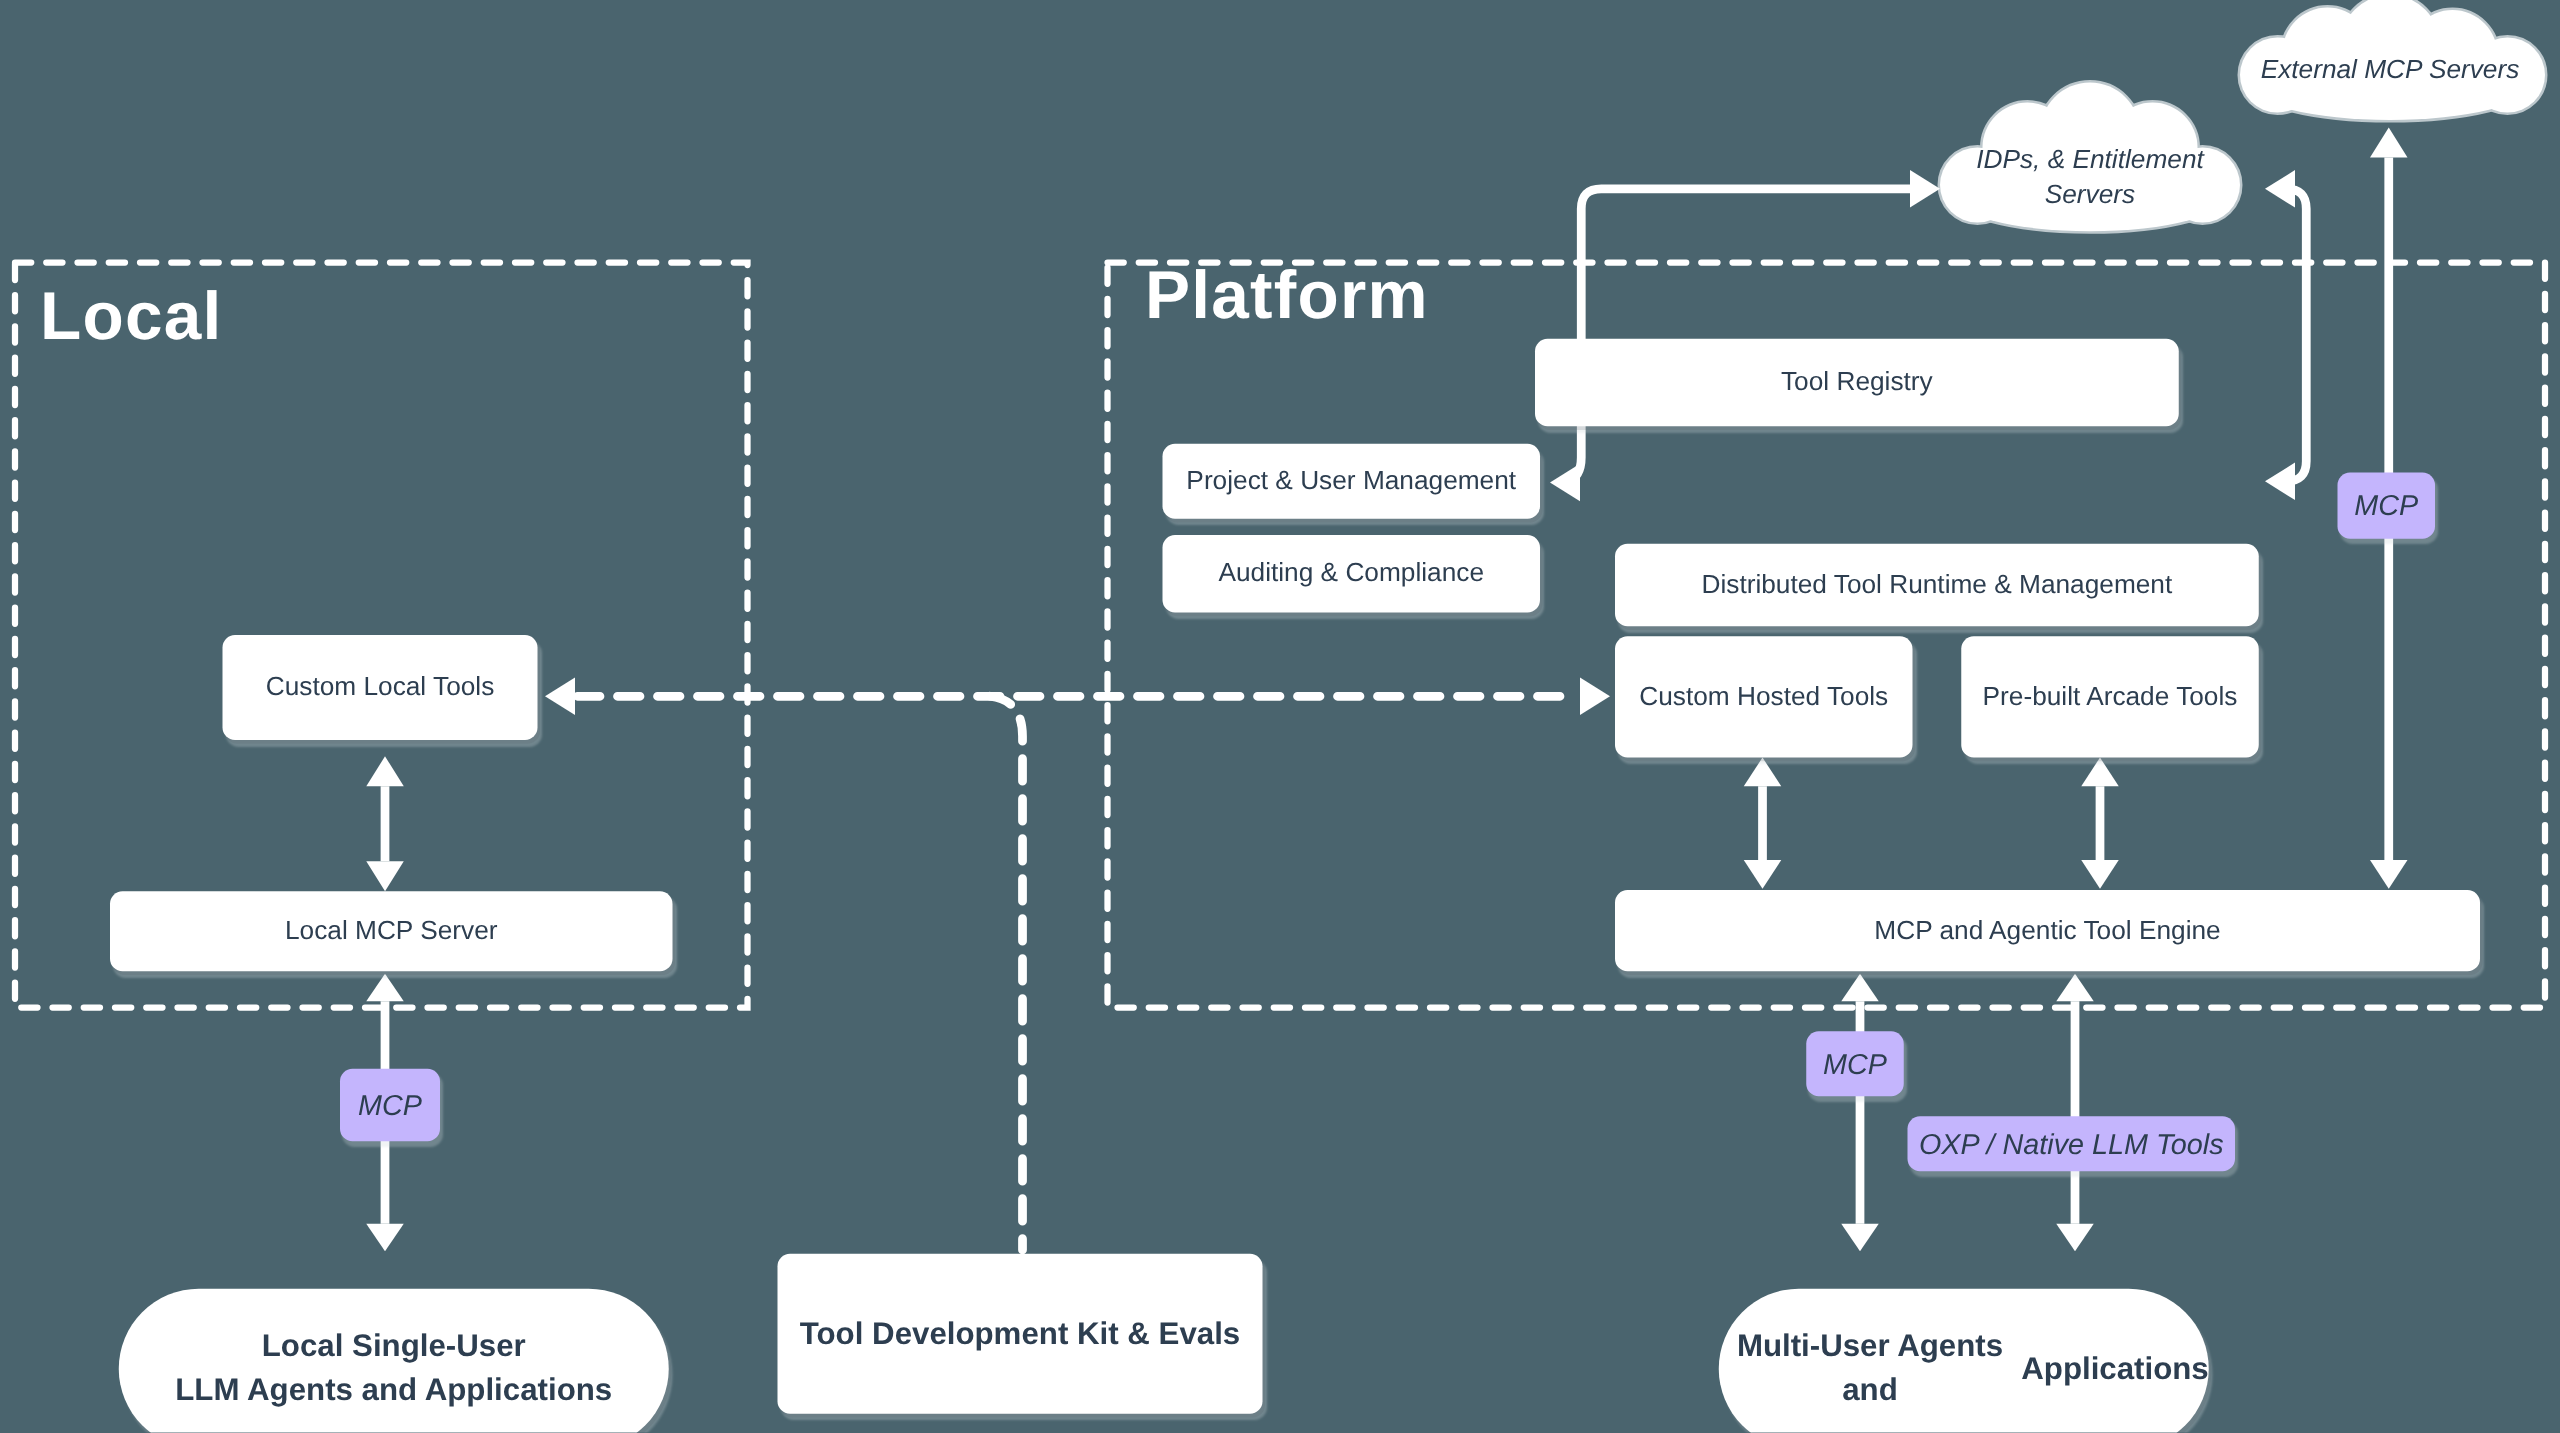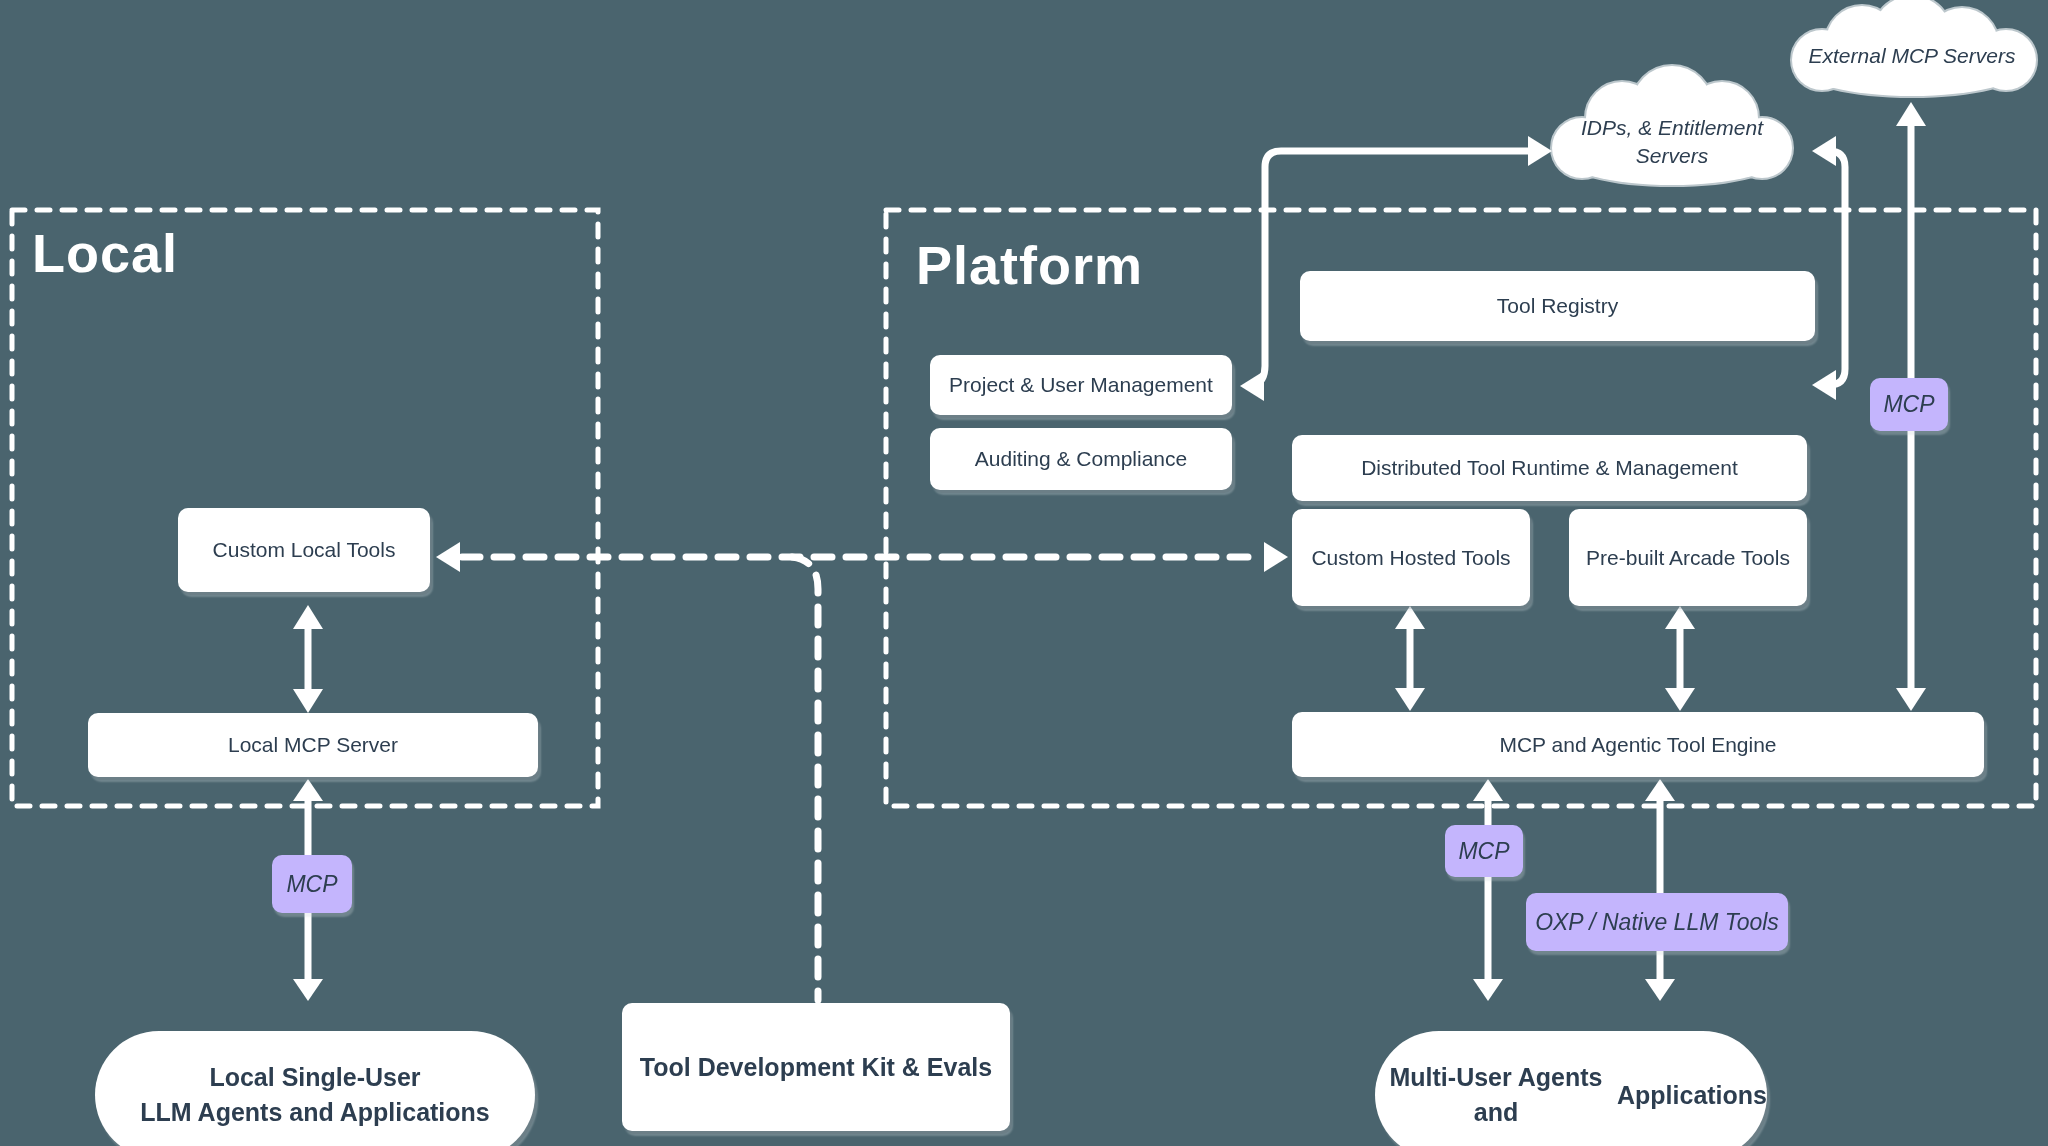--- a/index.html
+++ b/index.html
@@ -137,31 +137,31 @@
 
     <g>
       <line class="dash-ln" x1="462" y1="557" x2="1262" y2="557"></line>
       <path class="dash-ln" d="M 792 557 Q 818 560 818 589 L 818 1000"></path>
       <polygon class="ah" points="436,557 460,542 460,572"></polygon>
       <polygon class="ah" points="1288,557 1264,542 1264,572"></polygon>
     </g>
   </svg>
 
   <div class="title" style="left:32px;top:222px;">Local</div>
-  <div class="title" style="left:916px;top:234px;">Platform</div>
+  <div class="title" style="left:916px;top:205px;">Platform</div>
 
   <div class="cloud-text" style="left:1800px;top:30px;width:224px;height:52px;">External MCP Servers</div>
   <div class="cloud-text" style="left:1560px;top:108px;width:224px;height:68px;">
     <span>IDPs, &amp; Entitlement</span>
     <span>Servers</span>
   </div>
 
   <div class="node" style="left:930px;top:355px;width:302px;height:60px;">Project &amp; User Management</div>
   <div class="node" style="left:930px;top:428px;width:302px;height:62px;">Auditing &amp; Compliance</div>
-  <div class="node" style="left:1300px;top:271px;width:515px;height:70px;">Tool Registry</div>
+  <div class="node" style="left:1228px;top:271px;width:515px;height:70px;">Tool Registry</div>
   <div class="node" style="left:1292px;top:435px;width:515px;height:66px;">Distributed Tool Runtime &amp; Management</div>
   <div class="node" style="left:1292px;top:509px;width:238px;height:97px;">Custom Hosted Tools</div>
   <div class="node" style="left:1569px;top:509px;width:238px;height:97px;">Pre-built Arcade Tools</div>
   <div class="node" style="left:1292px;top:712px;width:692px;height:65px;">MCP and Agentic Tool Engine</div>
 
   <div class="node" style="left:178px;top:508px;width:252px;height:84px;">Custom Local Tools</div>
   <div class="node" style="left:88px;top:713px;width:450px;height:64px;">Local MCP Server</div>
 
   <div class="node bold" style="left:622px;top:1003px;width:388px;height:128px;">Tool Development Kit &amp; Evals</div>
 
@@ -170,16 +170,16 @@
     <span>LLM Agents and Applications</span>
   </div>
 
   <div class="node bold pill" style="left:1375px;top:1003px;width:392px;height:128px;flex-direction:row;">
     <span>Multi-User Agents and</span>
     <span>Applications</span>
   </div>
 
   <div class="edge-label" style="left:272px;top:855px;width:80px;height:58px;">MCP</div>
   <div class="edge-label" style="left:1445px;top:825px;width:78px;height:52px;">MCP</div>
-  <div class="edge-label" style="left:1526px;top:893px;width:262px;height:58px;">OXP / Native LLM Tools</div>
+  <div class="edge-label" style="left:1526px;top:893px;width:262px;height:44px;">OXP / Native LLM Tools</div>
   <div class="edge-label" style="left:1870px;top:378px;width:78px;height:53px;">MCP</div>
 
 </div>
 
 </body></html>

